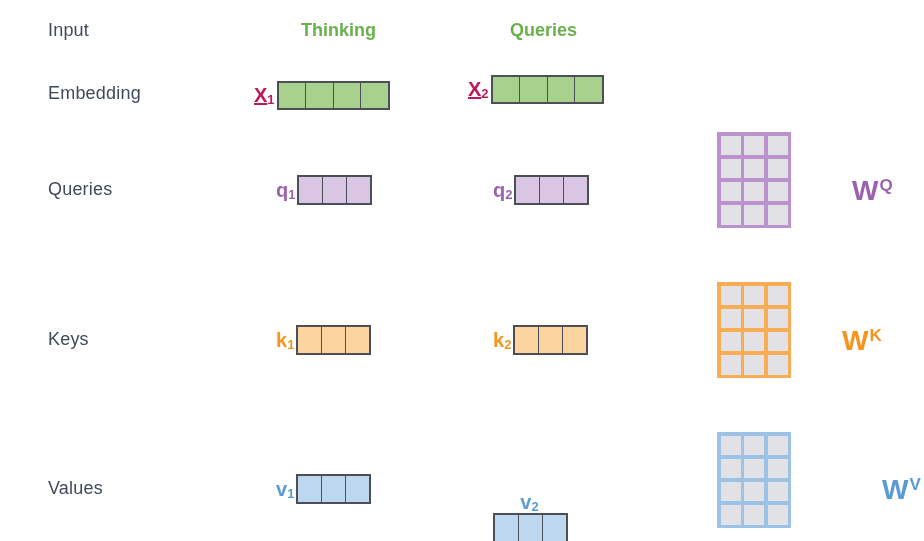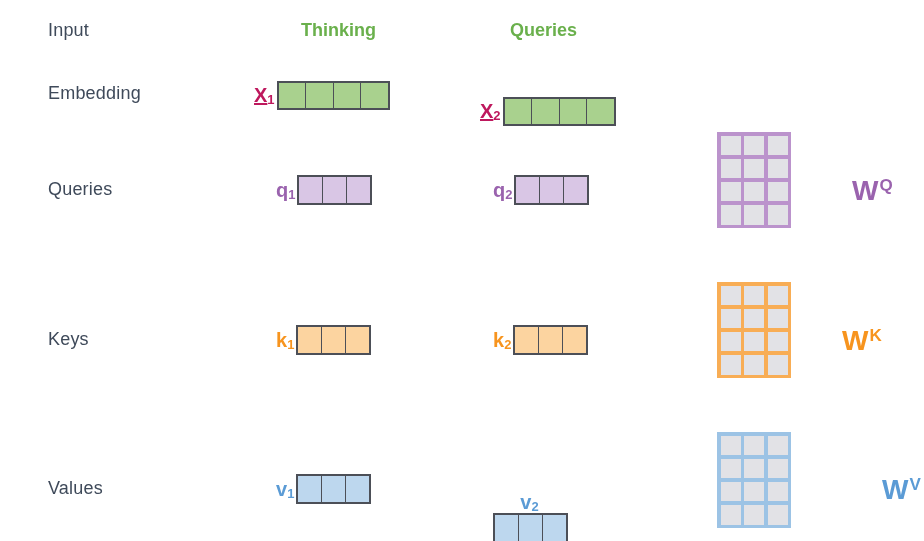--- a/index.html
+++ b/index.html
@@ -91,21 +91,21 @@
   .wlabel-purple { color: #9a63ae; }
   .wlabel-orange { color: #f7941e; }
   .wlabel-blue   { color: #5b9bd5; margin-left: 40px; }
 
   
   #lbl-input     { left: 48px;  top: 20px;  }
   #word-thinking { left: 301px; top: 20px;  }
   #word-machines { left: 510px; top: 20px;  }
   #lbl-embedding { left: 48px;  top: 83px;  }
   #vec-x1        { left: 254px; top: 81px;  }
-  #vec-x2        { left: 468px; top: 97px; margin-left: 12px;  }
+  #vec-x2        { left: 468px; top: 75px;  }
   #lbl-queries   { left: 48px;  top: 179px; }
   #vec-q1        { left: 276px; top: 175px; }
   #vec-q2        { left: 493px; top: 175px; }
   #lbl-keys      { left: 48px;  top: 329px; }
   #vec-k1        { left: 276px; top: 325px; }
   #vec-k2        { left: 493px; top: 325px; }
   #lbl-values    { left: 48px;  top: 478px; }
   #vec-v1        { left: 276px; top: 474px; }
   #vec-v2        { left: 493px; top: 492px; flex-direction: column; }
   #mat-wq        { left: 717px; top: 132px; }

